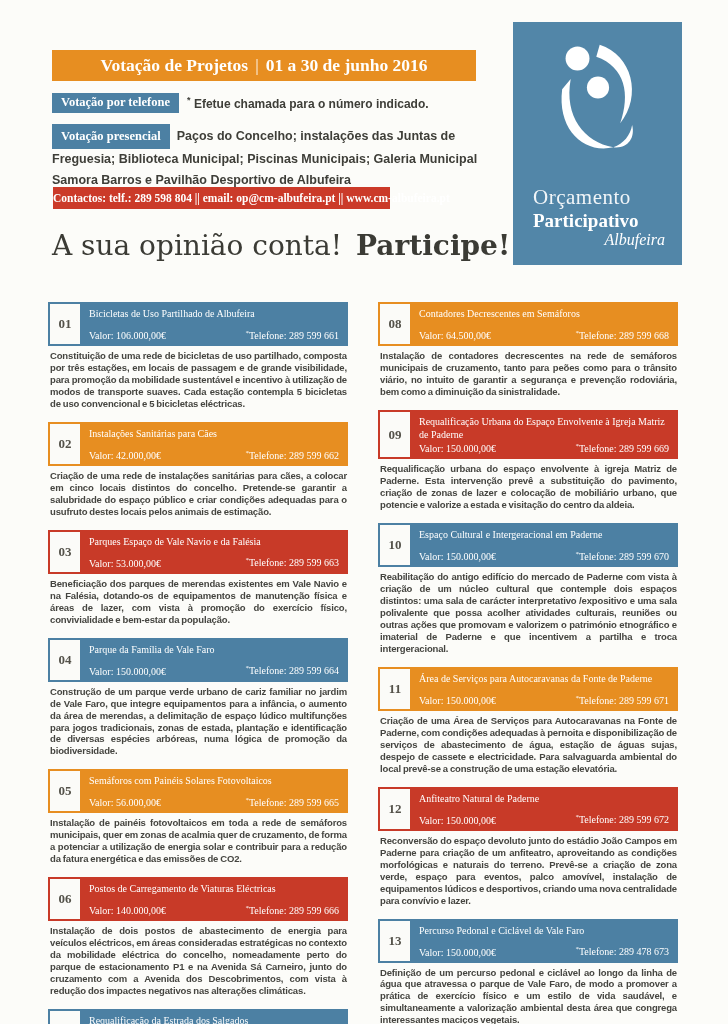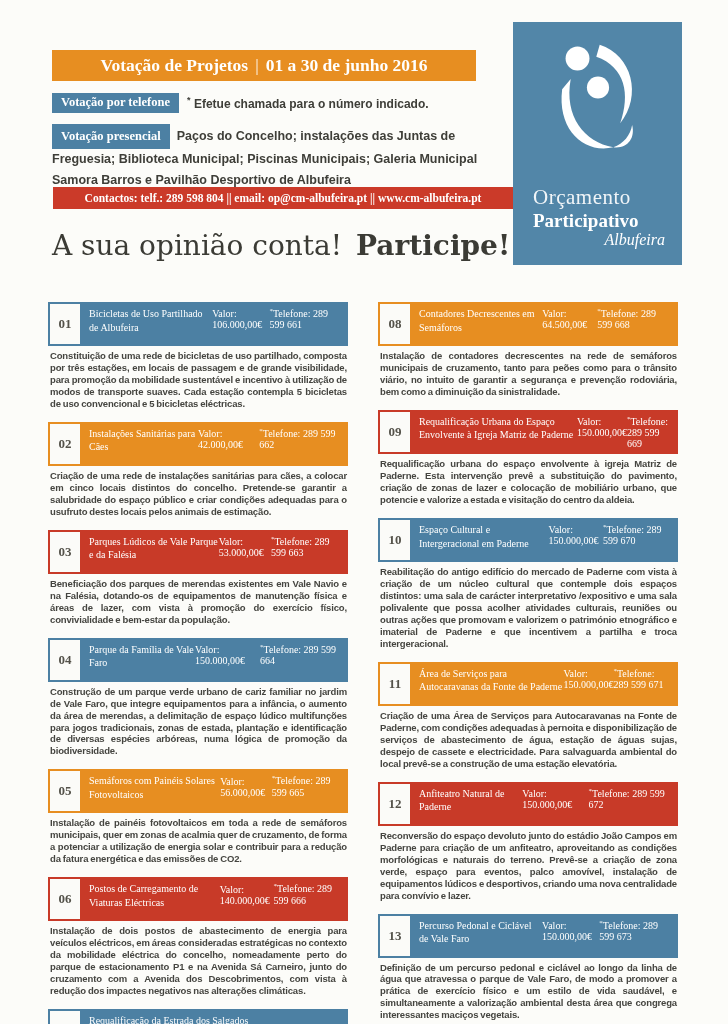--- a/index.html
+++ b/index.html
@@ -16,21 +16,21 @@
     font-weight:700;font-size:12.5px;padding:2px 9px 3px;vertical-align:baseline;}
 
   #phone-row{position:absolute;left:52px;top:93px;display:flex;align-items:center;gap:8px;}
   .note{font-weight:700;font-size:12px;color:#3E3E38;}
   .note sup,#pres-block sup{font-size:9px;}
 
   #pres-block{position:absolute;left:52px;top:124px;width:457px;font-weight:700;font-size:12.5px;
     color:#3E3E38;line-height:1.62;}
   #pres-block .chip{margin-right:7px;}
 
-  #contacts-bar{position:absolute;left:53px;top:187px;width:460px;height:22px;background:#CB3A29;
+  #contacts-bar{position:absolute;left:53px;top:187px;width:337px;height:22px;background:#CB3A29;
     color:#fff;font-family:"Liberation Serif",serif;font-weight:700;font-size:11.5px;
     text-align:center;line-height:22px;white-space:nowrap;}
 
   
   #sidebar{position:absolute;left:513px;top:22px;width:169px;height:243px;background:#5286A8;color:#fff;}
   #sidebar svg{display:block;margin:16px auto 0;}
   #sidebar .sb-text{position:absolute;left:20px;right:15px;bottom:16px;
     font-family:"Liberation Serif",serif;line-height:1.12;}
   .sb1{display:block;font-size:21px;font-weight:400;letter-spacing:.5px;opacity:.92;}
   .sb2{display:block;font-size:19px;font-weight:700;}
@@ -46,21 +46,21 @@
   .col{width:300px;}
 
   .item{margin:0;}
   .ih{display:flex;padding:2px;}
   .c-blue{background:#4C80A3;}
   .c-orange{background:#E78E21;}
   .c-red{background:#C83A28;}
   .num{width:30px;background:#FBFBF8;display:flex;align-items:center;justify-content:center;
     font-family:"Liberation Serif",serif;font-weight:700;font-size:13px;color:#54524A;flex:none;}
   .ihb{flex:1;margin-left:2px;padding:3px 7px 3px;min-height:34px;display:flex;
-    flex-direction:row;justify-content:space-between;}
+    flex-direction:column;justify-content:space-between;}
   .it{font-family:"Liberation Serif",serif;font-size:10px;color:#fff;line-height:1.35;}
   .im{display:flex;justify-content:space-between;align-items:baseline;
     font-family:"Liberation Serif",serif;font-size:10px;color:#fff;}
   .ip sup{font-size:7px;}
   .idesc{font-size:9.5px;line-height:1.26;letter-spacing:-0.15px;word-spacing:-0.5px;
     font-weight:700;color:#454540;text-align:justify;margin:4px 1px 12px 2px;}
 </style>
 </head>
 <body>
 
@@ -130,21 +130,21 @@
             </div>
           </div>
         </header>
         <p class="idesc">Criação de uma rede de instalações sanitárias para cães, a colocar em cinco locais distintos do concelho. Pretende-se garantir a salubridade do espaço público e criar condições adequadas para o usufruto destes locais pelos animais de estimação.</p>
       </article>
 
       <article class="item">
         <header class="ih c-red">
           <div class="num">03</div>
           <div class="ihb">
-            <div class="it">Parques Lúdicos de Vale Parque e da Falésia</div>
+            <div class="it">Parques Espaço de Vale Navio e da Falésia</div>
             <div class="im">
               <span class="iv"><span>Valor:</span> <span>53.000,00€</span></span>
               <span class="ip"><sup>*</sup><span>Telefone:</span> <span>289 599 663</span></span>
             </div>
           </div>
         </header>
         <p class="idesc">Beneficiação dos parques de merendas existentes em Vale Navio e na Falésia, dotando-os de equipamentos de manutenção física e áreas de lazer, com vista à promoção do exercício físico, convivialidade e bem-estar da população.</p>
       </article>
 
       <article class="item">
@@ -273,21 +273,21 @@
         <p class="idesc">Reconversão do espaço devoluto junto do estádio João Campos em Paderne para criação de um anfiteatro, aproveitando as condições morfológicas e naturais do terreno. Prevê-se a criação de zona verde, espaço para eventos, palco amovível, instalação de equipamentos lúdicos e desportivos, criando uma nova centralidade para convívio e lazer.</p>
       </article>
 
       <article class="item">
         <header class="ih c-blue">
           <div class="num">13</div>
           <div class="ihb">
             <div class="it">Percurso Pedonal e Ciclável de Vale Faro</div>
             <div class="im">
               <span class="iv"><span>Valor:</span> <span>150.000,00€</span></span>
-              <span class="ip"><sup>*</sup><span>Telefone:</span> <span>289 599 673</span></span>
+              <span class="ip"><sup>*</sup><span>Telefone:</span> <span>289 478 673</span></span>
             </div>
           </div>
         </header>
         <p class="idesc">Definição de um percurso pedonal e ciclável ao longo da linha de água que atravessa o parque de Vale Faro, de modo a promover a prática de exercício físico e um estilo de vida saudável, e simultaneamente a valorização ambiental desta área que congrega interessantes maciços vegetais.</p>
       </article>
 
     </div>
   </div>
 
 </div>

